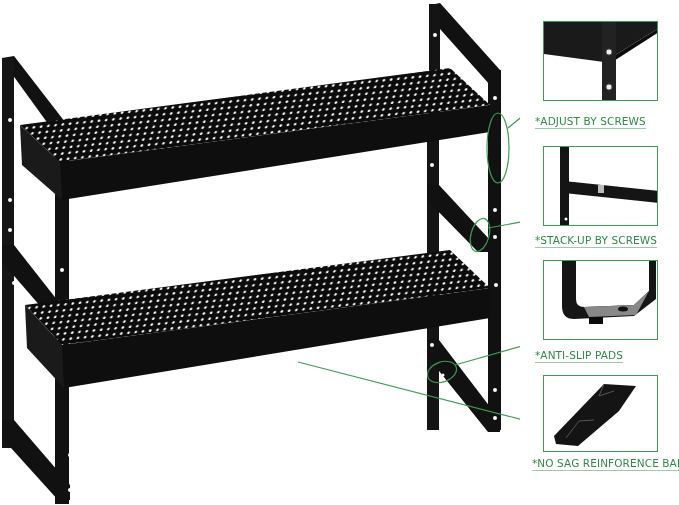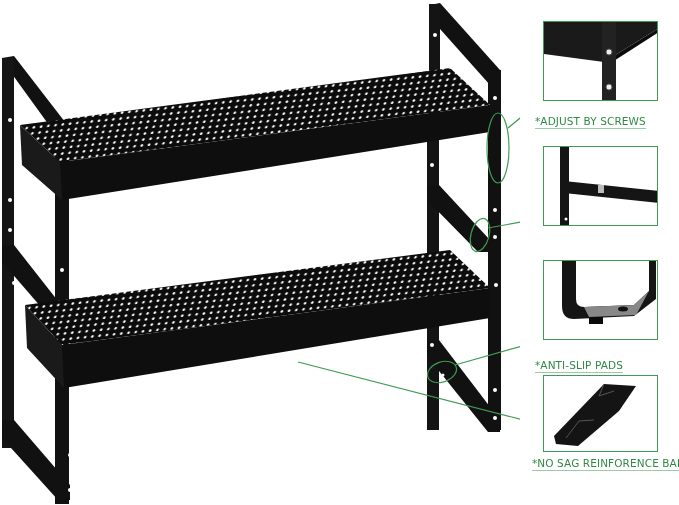--- a/index.html
+++ b/index.html
@@ -94,31 +94,32 @@
 
   
   <div class="callout" style="left:543px; top:146px; width:115px; height:80px;">
     <svg width="115" height="80">
       <rect x="16" y="0" width="9" height="80" fill="#151515"></rect>
       <polygon points="20,34 115,44 115,56 20,46" fill="#151515"></polygon>
       <rect x="54" y="38" width="6" height="8" fill="#bbb"></rect>
       <circle cx="22" cy="72" r="1.5" fill="#fff"></circle>
     </svg>
   </div>
+  <div class="caption" style="left:535px; top:234px;">*STACK-UP BY SCREWS</div>
 
   
   <div class="callout" style="left:543px; top:260px; width:115px; height:80px;">
     <svg width="115" height="80">
       <path d="M18,0 L18,45 Q18,58 30,58 L90,55 L112,38 L112,0 L105,0 L105,30 L90,44 L40,46 Q32,46 32,38 L32,0 Z" fill="#151515"></path>
       <polygon points="40,46 90,44 105,30 92,54 45,56" fill="#888"></polygon>
       <ellipse cx="79" cy="48" rx="5" ry="2.5" fill="#111"></ellipse>
       <rect x="45" y="56" width="14" height="7" fill="#0a0a0a"></rect>
     </svg>
   </div>
-  <div class="caption" style="left:535px; top:349px;margin-top:10px;">*ANTI-SLIP PADS</div>
+  <div class="caption" style="left:535px; top:349px;">*ANTI-SLIP PADS</div>
 
   
   <div class="callout" style="left:543px; top:375px; width:115px; height:77px;">
     <svg width="115" height="77">
       <polygon points="60,8 92,10 75,35 34,70 12,68 10,60" fill="#141414"></polygon>
       <polyline points="60,8 55,20 70,15" fill="none" stroke="#555" stroke-width="1"></polyline>
       <polyline points="22,62 35,45 50,44" fill="none" stroke="#555" stroke-width="1"></polyline>
     </svg>
   </div>
   <div class="caption" style="left:532px; top:457px;">*NO SAG REINFORENCE BAR</div>

